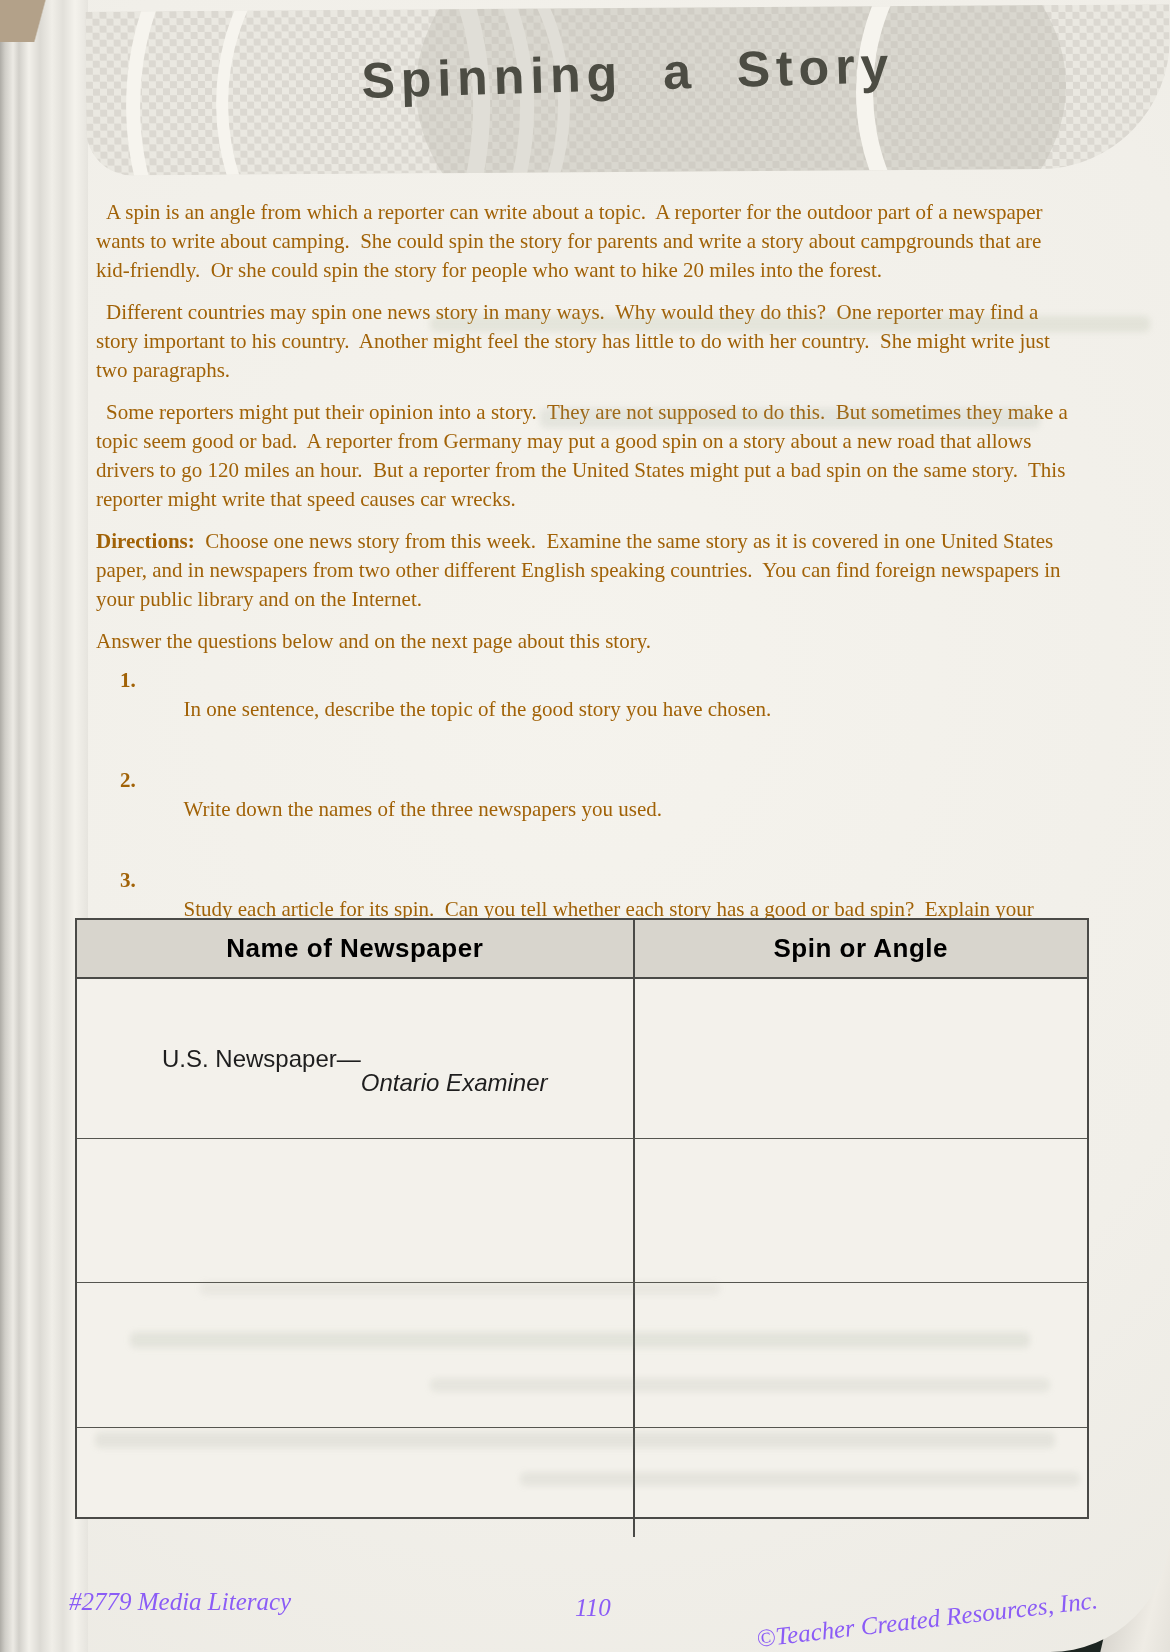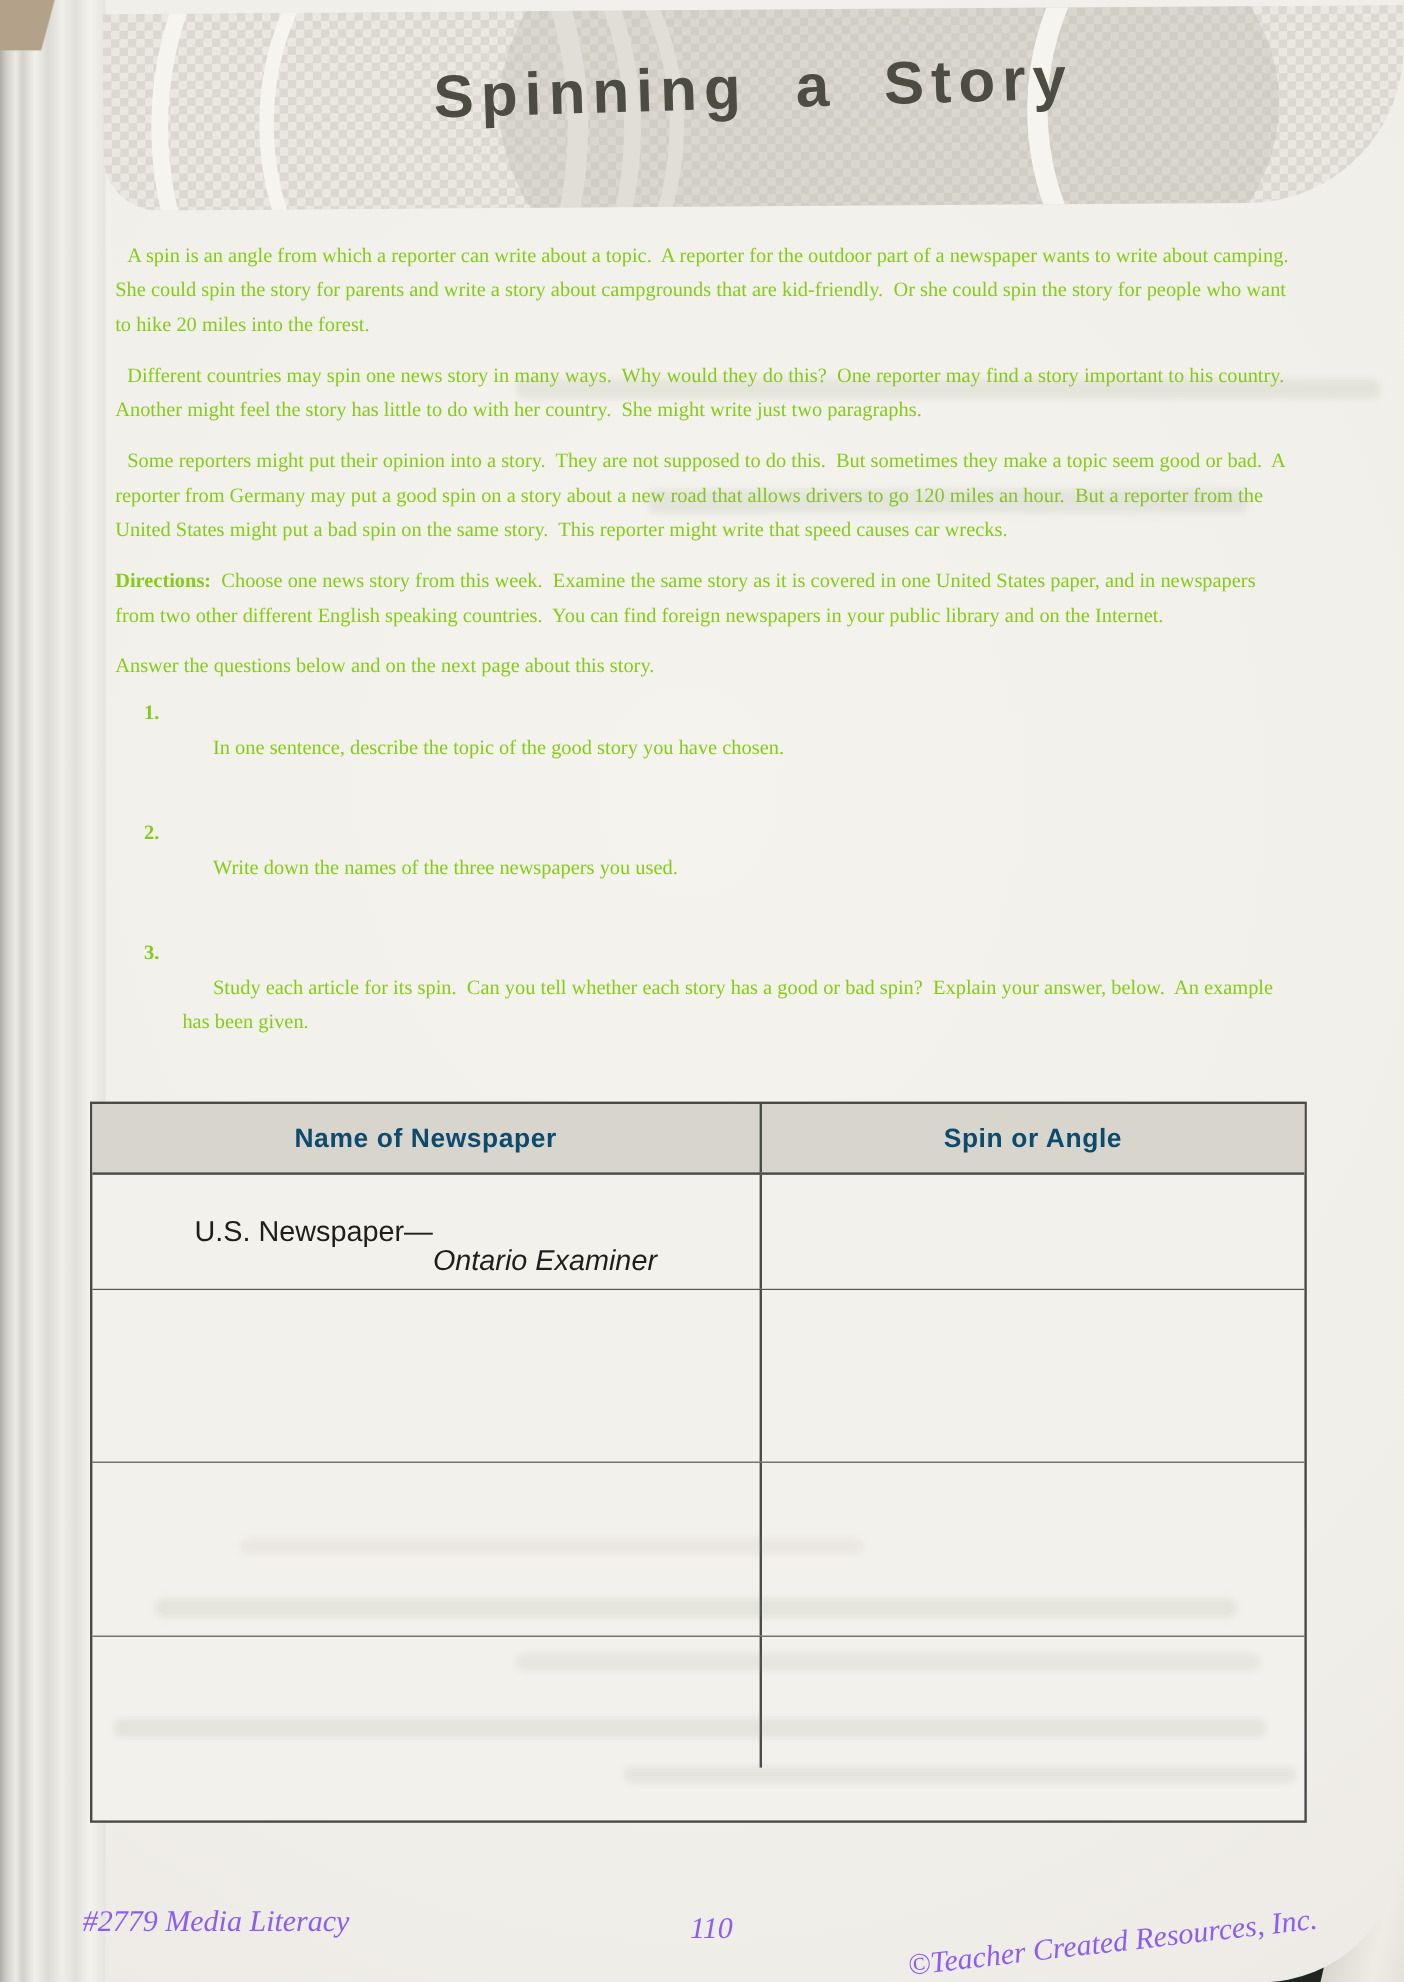--- a/index.html
+++ b/index.html
@@ -36,41 +36,41 @@
   .ring3{left:130px;top:-115px;width:330px;height:395px;border-width:12px;}
   .oval-mid{position:absolute;left:330px;top:-135px;width:650px;height:430px;border-radius:50%;
          background:rgba(193,190,181,0.40);}
   .ring-right{right:-80px;top:-130px;width:360px;height:400px;border-width:17px;position:absolute;
          border-radius:50%;border-style:solid;border-color:#f6f4ee;}
   .banner-title{position:absolute;left:0;top:36px;width:100%;text-align:center;
          font-family:"Liberation Sans",sans-serif;font-weight:800;font-size:50px;
          color:#4c4c43;letter-spacing:6px;word-spacing:20px;transform:rotate(-1.3deg);}
 
   
-  .content{position:absolute;left:96px;top:198px;width:984px;color:#84cc16;
-         font-size:17px;line-height:29px;}
+  .content{position:absolute;left:96px;top:198px;width:984px;color:#a16207;
+         font-size:21px;line-height:29px;}
   .para{margin:0 0 13px 0;text-indent:10px;white-space:pre-wrap;}
   .para-directions{margin:0 0 13px 0;white-space:pre-wrap;}
   .dir-label{font-weight:bold;}
   .answer-intro{margin:0 0 10px 0;white-space:pre-wrap;}
   .question{position:relative;margin:0 0 13px 0;padding-left:56px;white-space:pre-wrap;}
   .q-num{position:absolute;left:24px;top:0;font-weight:bold;}
 
   
   .ws-table{position:absolute;left:75px;top:918px;width:1010px;height:597px;
          border:2px solid #4a4a47;background:#f3f1eb;
          font-family:"Liberation Sans",sans-serif;color:#1e1e1e;}
   .ws-row{display:flex;width:100%;box-sizing:border-box;}
   .ws-header{height:59px;background:#d8d5cd;border-bottom:2px solid #4a4a47;}
   .ws-header .ws-cell{display:flex;align-items:center;justify-content:center;
-         font-weight:bold;font-size:22px;color:#0c4a6e;letter-spacing:0.5px;}
+         font-weight:bold;font-size:26px;color:#000000;letter-spacing:0.5px;}
   .ws-cell{box-sizing:border-box;}
   .ws-cell-left{width:55.2%;border-right:2px solid #4a4a47;}
   .ws-cell-right{width:44.8%;text-align:center;}
-  .ws-r1{height:96px;border-bottom:1.5px solid #55554f;}
+  .ws-r1{height:160px;border-bottom:1.5px solid #55554f;}
   .ws-r2{height:144px;border-bottom:1.5px solid #55554f;}
   .ws-r3{height:145px;border-bottom:1.5px solid #55554f;}
   .ws-r4{height:109px;}
   .cell-newspaper{display:flex;align-items:center;justify-content:center;
          font-size:24px;white-space:pre-wrap;}
   .cell-spin{display:flex;align-items:center;padding:10px 18px;
          font-size:24px;line-height:32px;white-space:pre-wrap;}
   .italic{font-style:italic;margin-top:48px;}
 
   

